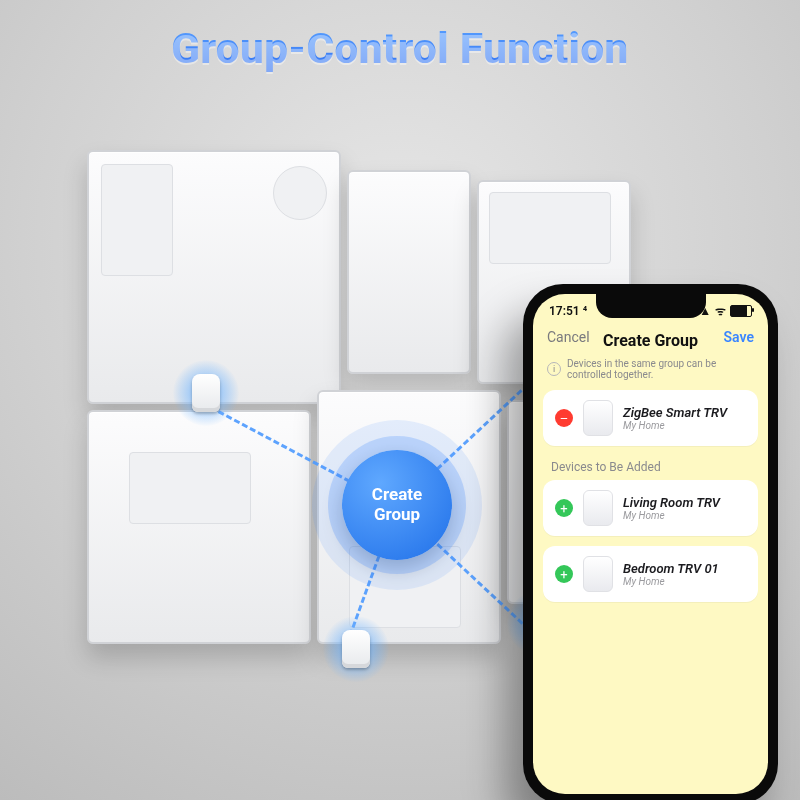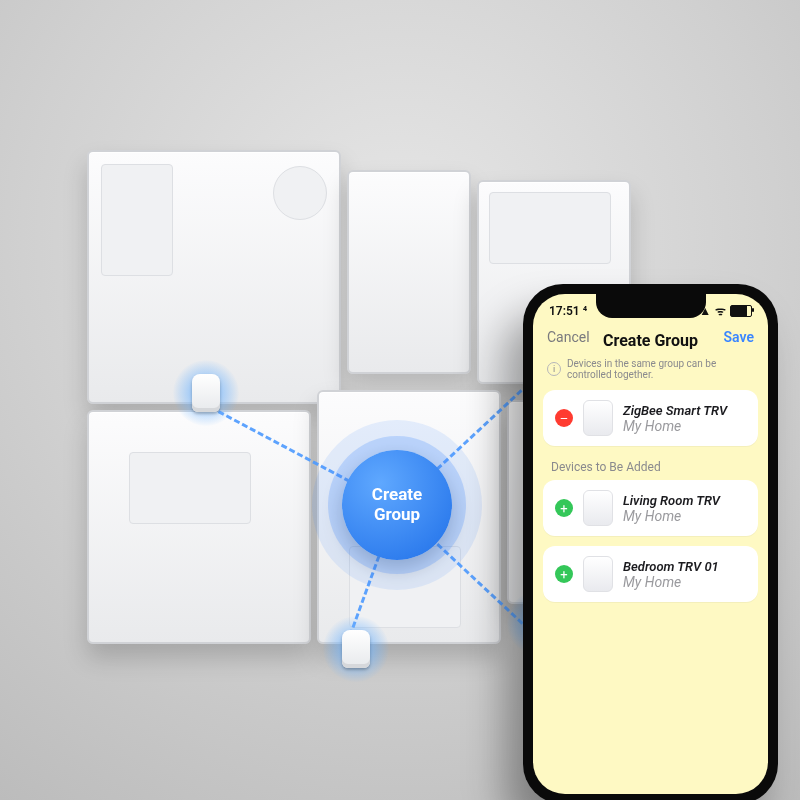--- a/index.html
+++ b/index.html
@@ -57,29 +57,30 @@
   .title{text-align:center;font-size:16px;font-weight:700;color:#111;margin-top:-20px;}
   .hint{display:flex;gap:6px;align-items:center;font-size:10px;color:#8a8a8e;padding:8px 14px 10px;}
   .hint .i{width:12px;height:12px;border-radius:50%;border:1px solid #b6b6ba;display:inline-flex;align-items:center;justify-content:center;font-size:9px;color:#8a8a8e;flex:none;}
 
   .cell{background:#fff;margin:0 10px 10px;border-radius:12px;padding:10px 12px;display:flex;align-items:center;gap:10px;box-shadow:0 1px 0 rgba(0,0,0,.04);}
   .badge{width:18px;height:18px;border-radius:50%;display:flex;align-items:center;justify-content:center;font-size:13px;color:#fff;flex:none;}
   .badge.sel{background:#ff3b30;} .badge.add{background:#34c759;}
   .devicon{width:28px;height:34px;border-radius:6px;background:linear-gradient(180deg,#fff,#e9eaee);border:1px solid #e0e1e5;flex:none;}
   .cell .txt{display:flex;flex-direction:column;font-style:italic;}
   .cell .name{font-size:13px;font-weight:600;color:#1b1b1f;}
-  .cell .home{font-size:14px;color:#9a9a9e;}
+  .cell .home{font-size:10px;color:#9a9a9e;}
   .section-label{font-size:12px;color:#8a8a8e;padding:4px 18px 6px;}
 </style>
 </head>
 <body>
 
 <div class="stage">
 
   <div class="headline">
+    <h1>Group-Control Function</h1>
   </div>
 
   <div class="floor">
     <div class="room r1">
       <div class="furn" style="left:12px;top:12px;width:70px;height:110px;"></div>
       <div class="furn" style="right:12px;top:14px;width:52px;height:52px;border-radius:50%;"></div>
     </div>
     <div class="room r2"></div>
     <div class="room r3">
       <div class="furn" style="left:10px;top:10px;width:120px;height:70px;"></div>

